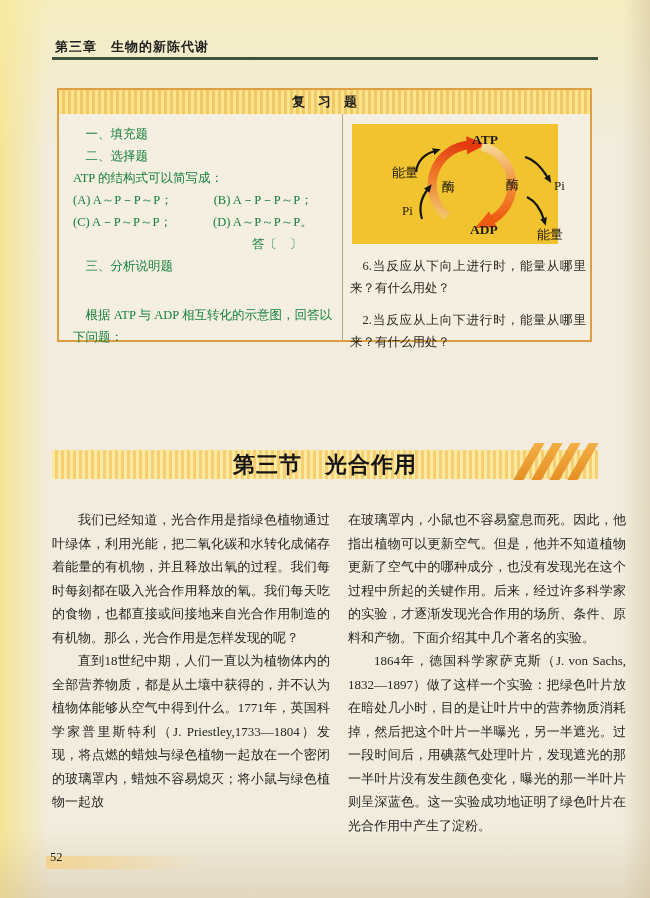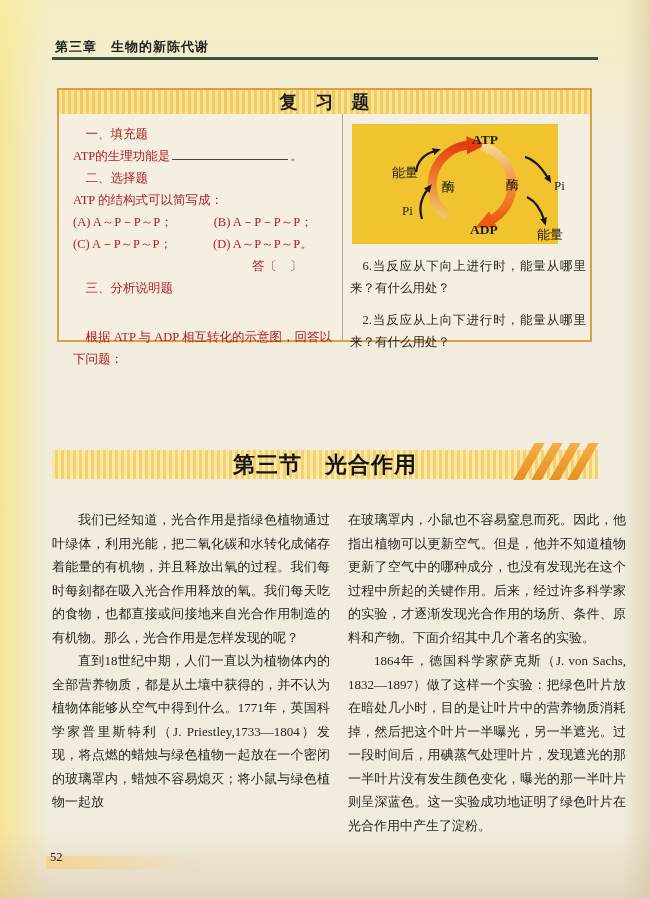--- a/index.html
+++ b/index.html
@@ -23,24 +23,24 @@
     letter-spacing:1px;color:#1f1f1f;}
   .chapter-rule{position:absolute;left:52px;top:57px;width:546px;height:3px;background:#3c523f;}
 
   
   .review-box{position:absolute;left:57px;top:88px;width:535px;height:254px;
     border:2px solid #dd9f42;background:#f4efe1;box-sizing:border-box;}
   .review-title{height:24px;
     background:repeating-linear-gradient(90deg,#fce48e 0px,#fce48e 3px,#f2c967 3px,#f2c967 6px);
     display:flex;align-items:center;justify-content:center;
     font-family:"Liberation Sans","DejaVu Sans",sans-serif;
-    font-weight:bold;font-size:18px;color:#1b1b1b;}
+    font-weight:bold;font-size:13px;color:#1b1b1b;}
   .review-body{display:flex;height:226px;}
   .review-left{width:292px;box-sizing:border-box;border-right:1px solid #b6a584;
-    padding:9px 10px 0 14px;font-size:12.5px;line-height:22px;color:#b91c1c;}
+    padding:9px 10px 0 14px;font-size:12.5px;line-height:22px;color:#15803d;}
   .review-right{flex:1;box-sizing:border-box;padding:0 4px 0 0;}
   .rl-line{white-space:nowrap;}
   .rl-indent{text-indent:1em;}
   .blank{display:inline-block;width:116px;height:12px;border-bottom:1px solid #47473d;
     vertical-align:baseline;margin:0 2px;}
   .opt-b{margin-left:10px;padding-left:31px;}
   .answer-line{text-align:right;padding-right:30px;}
   .wrap{white-space:normal;text-align:justify;margin-top:27px;}
 
   
@@ -83,23 +83,20 @@
 
 <div class="chapter-title">第三章　生物的新陈代谢</div>
 <div class="chapter-rule"></div>
 
 <div class="review-box">
   <div class="review-title">复　习　题</div>
   <div class="review-body">
 
     <div class="review-left">
       <div class="rl-line rl-indent">一、填充题</div>
-      <div class="rl-line">
-        <span>ATP的生理功能是</span><span class="blank"></span><span>。</span>
-      </div>
       <div class="rl-line rl-indent">二、选择题</div>
       <div class="rl-line">ATP 的结构式可以简写成：</div>
       <div class="rl-line">
         <span>(A) A～P－P～P；</span><span class="opt-b">(B) A－P－P～P；</span>
       </div>
       <div class="rl-line">
         <span>(C) A－P～P～P；</span><span class="opt-b">(D) A～P～P～P。</span>
       </div>
       <div class="rl-line answer-line">答〔　〕</div>
       <div class="rl-line rl-indent">三、分析说明题</div>

